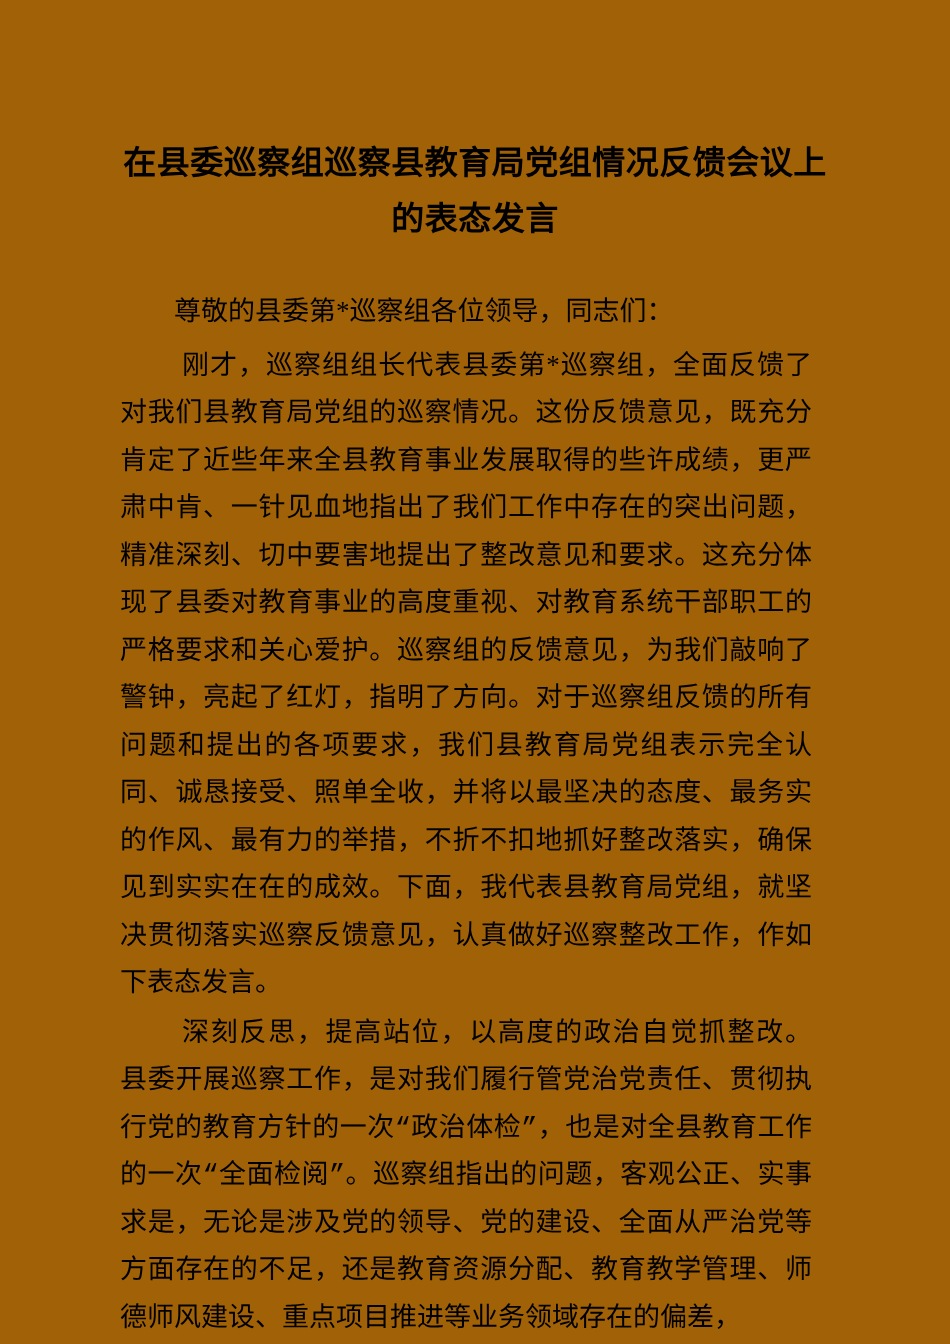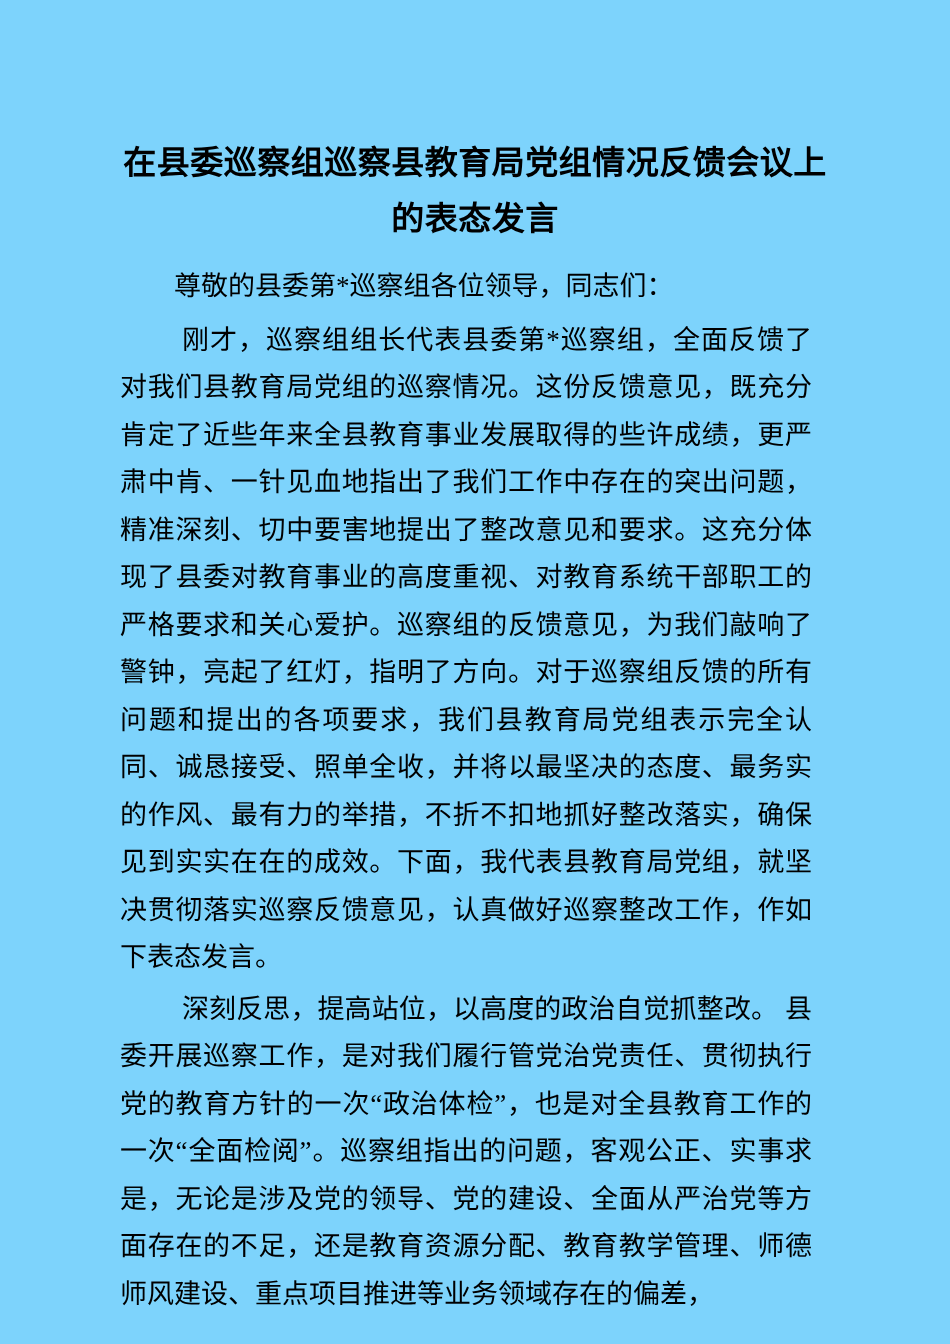--- a/index.html
+++ b/index.html
@@ -6,21 +6,21 @@
   html, body {
     margin: 0;
     padding: 0;
     background: #ffffff;
   }
 
   .page {
     position: relative;
     width: 950px;
     height: 1344px;
-    background: #7dd3fc;
+    background: #a16207;
     overflow: hidden;
     box-sizing: border-box;
     font-family: "Liberation Serif", "DejaVu Serif", serif;
     color: #000000;
   }
 
   
   .doc-title {
     position: absolute;
     top: 113px;
@@ -32,21 +32,21 @@
     font-size: 33px;
     line-height: 56px;
     letter-spacing: 0.5px;
     color: #000000;
     white-space: pre-line;
   }
 
   
   .doc-body {
     position: absolute;
-    top: 263px;
+    top: 288px;
     left: 120px;
     width: 692px;
   }
 
   .para {
     font-size: 27px;
     line-height: 47.5px;
     text-align: justify;
     text-justify: inter-ideograph;
     color: #000000;
@@ -64,20 +64,21 @@
     text-indent: 62px;
     margin-top: 6px;
   }
 
   .para-body {
     margin-bottom: 0px;
   }
 
   .para-gap {
     margin-top: 4px;
+    font-family: Liberation Mono, monospace;
   }
 </style>
 </head>
 <body>
 
 <div class="page">
 
   <h1 class="doc-title">在县委巡察组巡察县教育局党组情况反馈会议上的表态发言</h1>
 
   <div class="doc-body">

